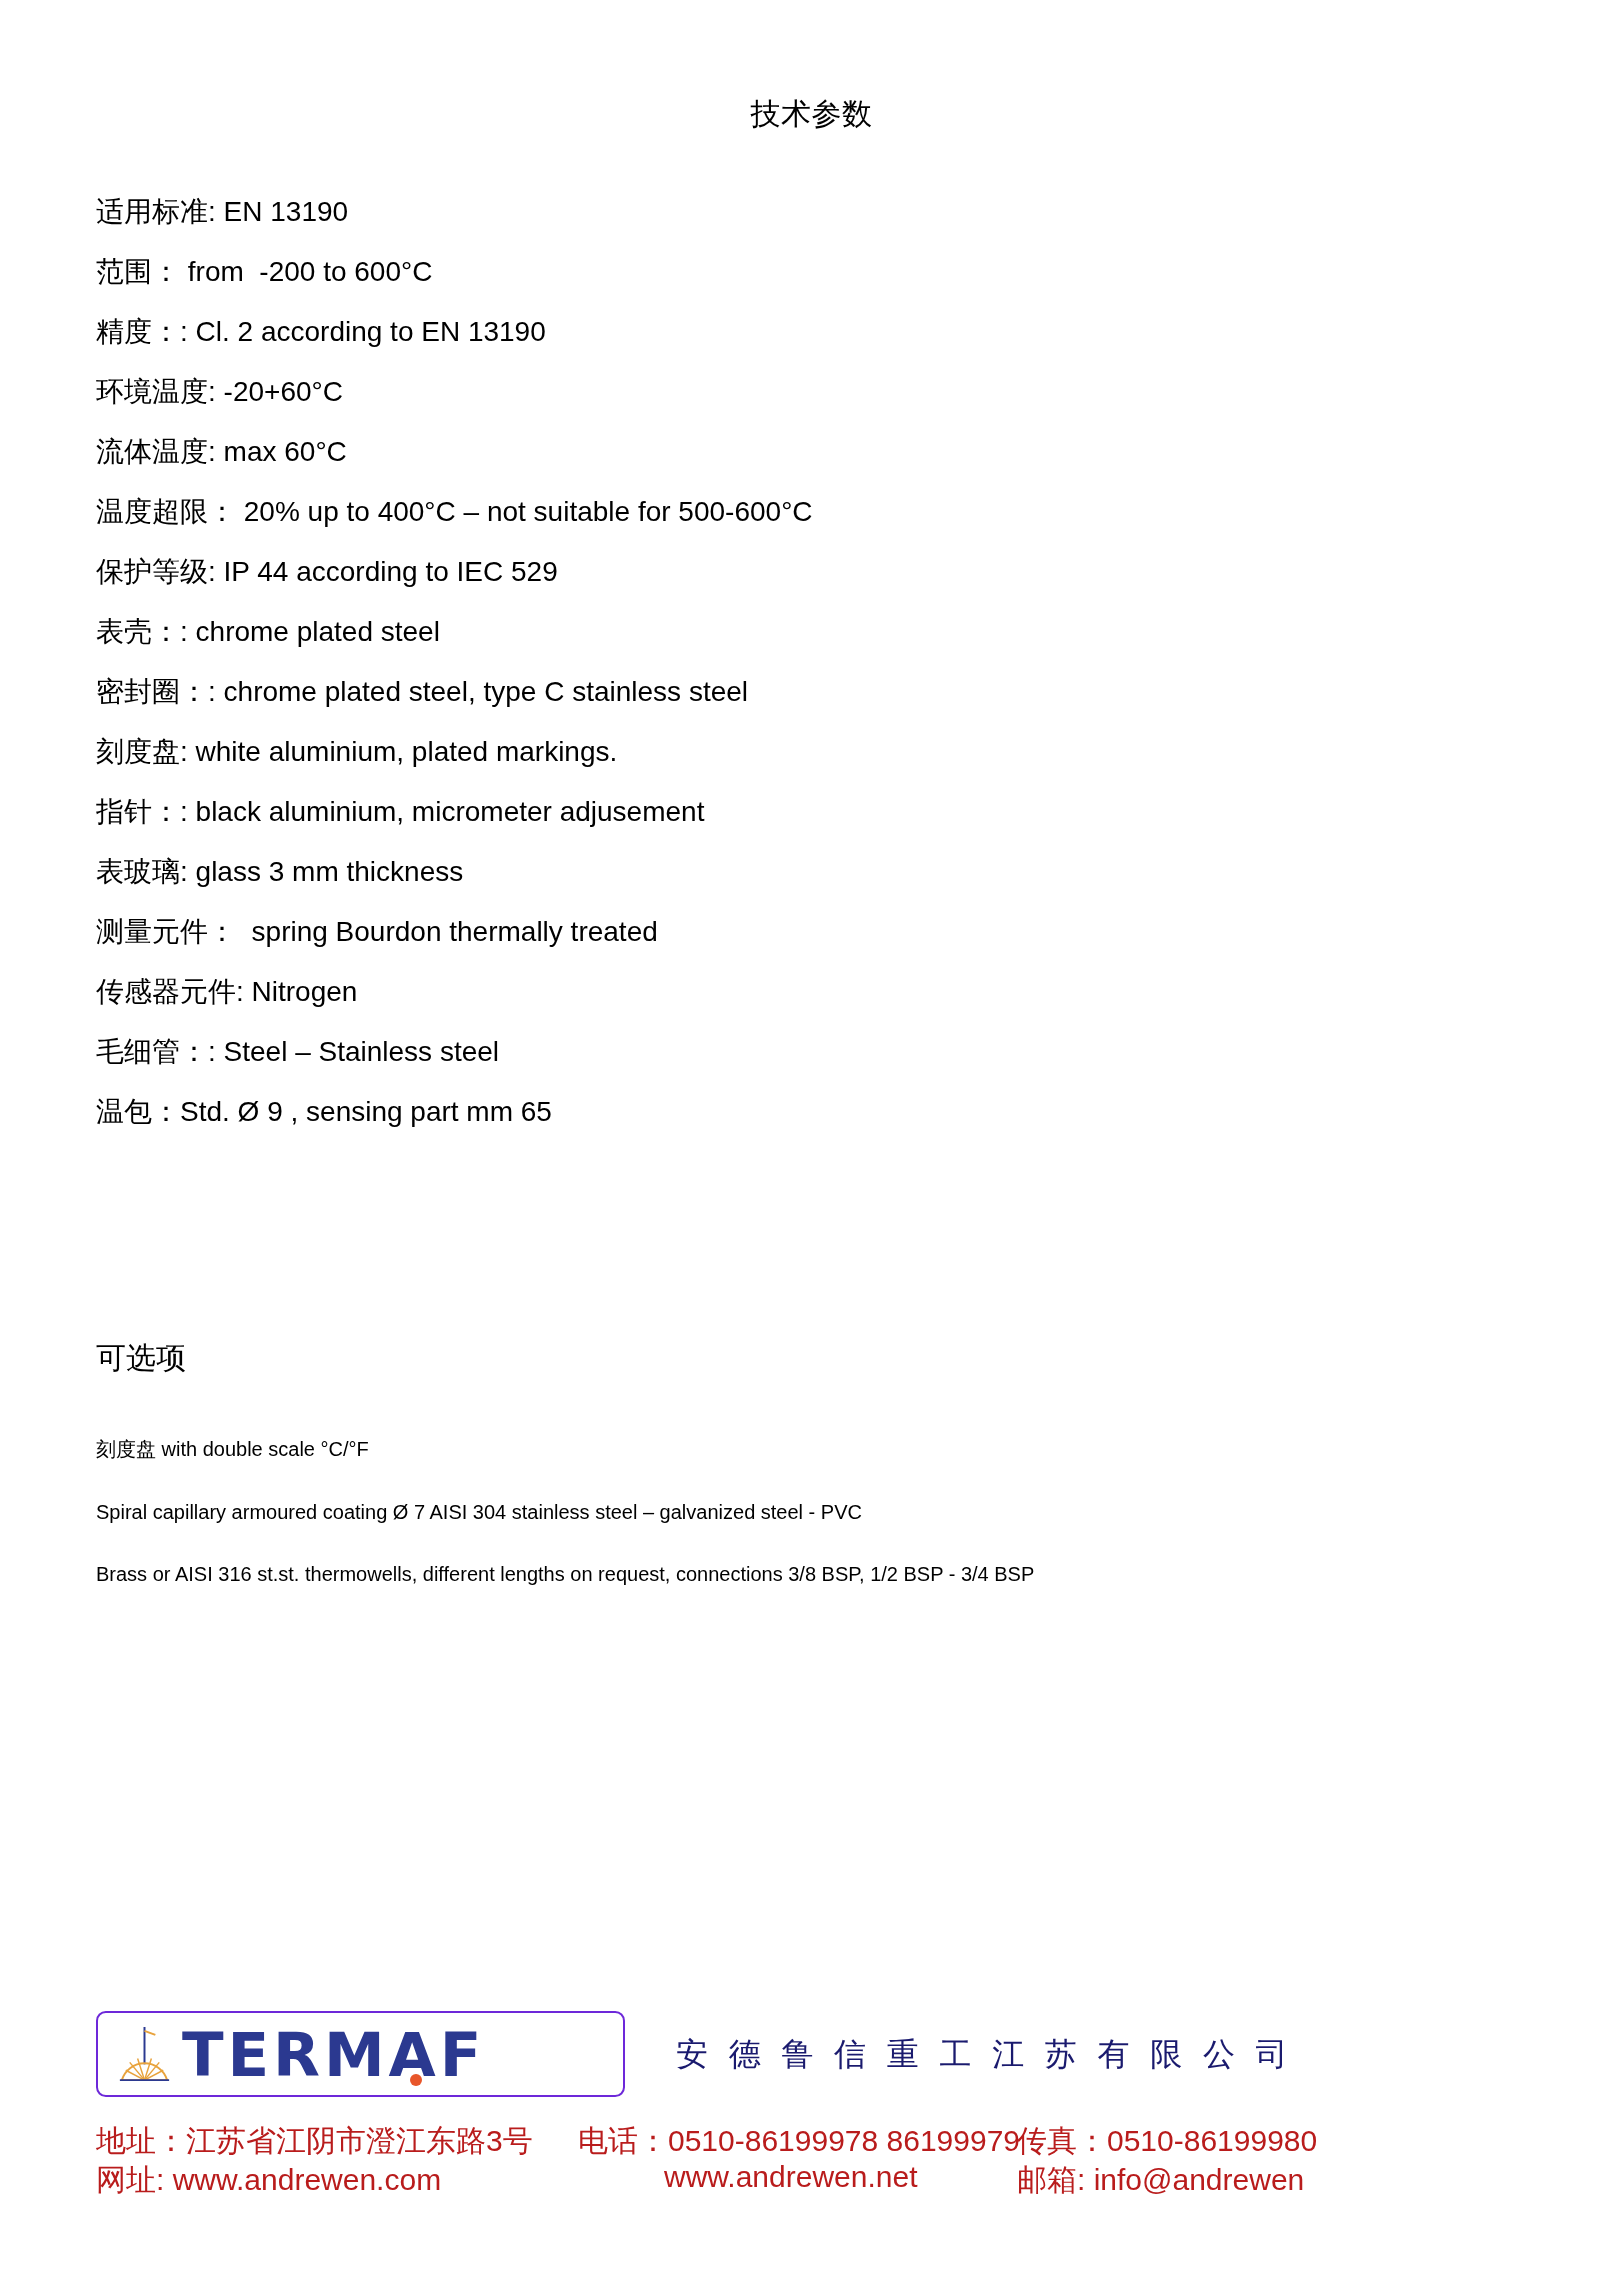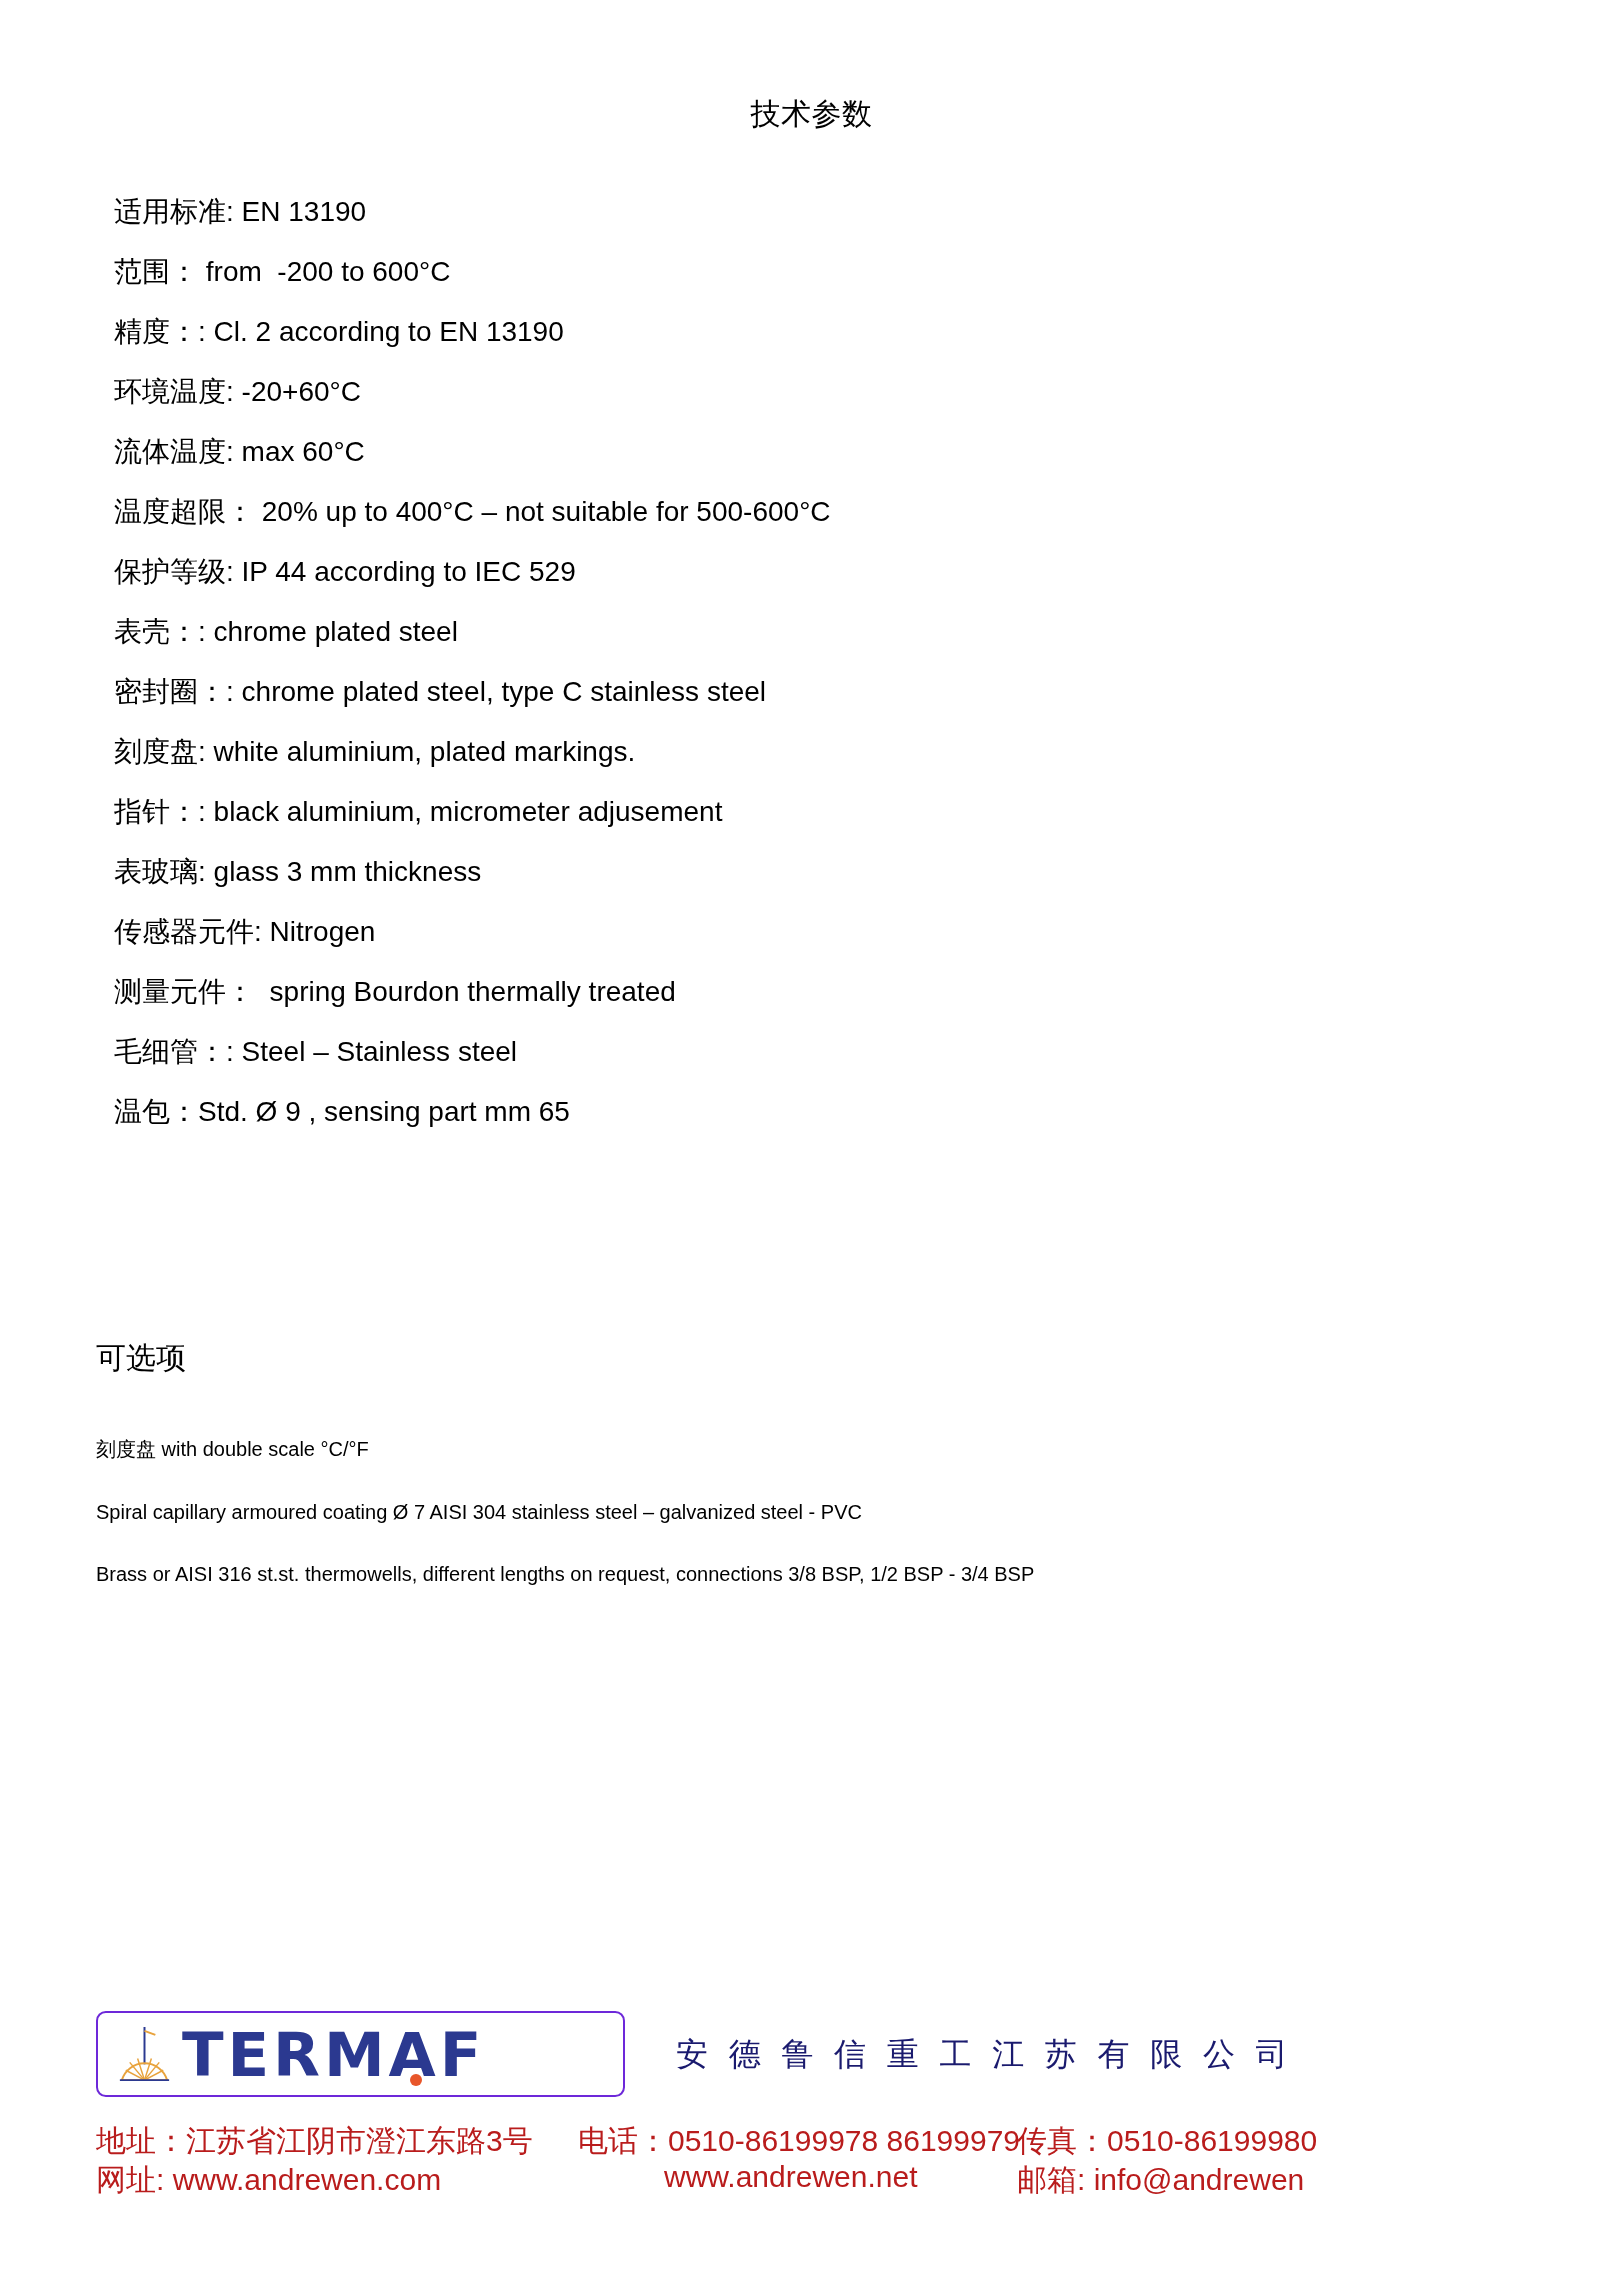--- a/index.html
+++ b/index.html
@@ -37,21 +37,20 @@
     line-height: 1.3;
     text-align: center;
   }
   .spec-list {
     margin-top: 49px;
   }
   .spec-line {
     font-size: 28px;
     line-height: 60px;
     white-space: pre;
-    margin-left: 18px;
   }
   .spec-line .lbl {
     font-size: 28px;
   }
   .spec-line .val {
     font-size: 28px;
   }
   .options-block {
     margin-top: 196px;
   }
@@ -161,22 +160,22 @@
       <div class="spec-line"><span class="lbl">精度：</span><span class="val">: Cl. 2 according to EN 13190</span></div>
       <div class="spec-line"><span class="lbl">环境温度:</span><span class="val"> -20+60°C</span></div>
       <div class="spec-line"><span class="lbl">流体温度:</span><span class="val"> max 60°C</span></div>
       <div class="spec-line"><span class="lbl">温度超限：</span><span class="val"> 20% up to 400°C – not suitable for 500-600°C</span></div>
       <div class="spec-line"><span class="lbl">保护等级:</span><span class="val"> IP 44 according to IEC 529</span></div>
       <div class="spec-line"><span class="lbl">表壳：</span><span class="val">: chrome plated steel</span></div>
       <div class="spec-line"><span class="lbl">密封圈：</span><span class="val">: chrome plated steel, type C stainless steel</span></div>
       <div class="spec-line"><span class="lbl">刻度盘:</span><span class="val"> white aluminium, plated markings.</span></div>
       <div class="spec-line"><span class="lbl">指针：</span><span class="val">: black aluminium, micrometer adjusement</span></div>
       <div class="spec-line"><span class="lbl">表玻璃:</span><span class="val"> glass 3 mm thickness</span></div>
+      <div class="spec-line"><span class="lbl">测量元件：</span><span class="val">  spring Bourdon thermally treated</span></div>
       <div class="spec-line"><span class="lbl">传感器元件:</span><span class="val"> Nitrogen</span></div>
-      <div class="spec-line"><span class="lbl">测量元件：</span><span class="val">  spring Bourdon thermally treated</span></div>
       <div class="spec-line"><span class="lbl">毛细管：</span><span class="val">: Steel – Stainless steel</span></div>
       <div class="spec-line"><span class="lbl">温包：</span><span class="val">Std. Ø 9 , sensing part mm 65</span></div>
     </div>
 
     <div class="options-block">
       <h1 class="options-title">可选项</h1>
       <div class="options-items">
         <div class="opt-line">刻度盘 with double scale °C/°F</div>
         <div class="opt-line">Spiral capillary armoured coating Ø 7 AISI 304 stainless steel – galvanized steel - PVC</div>
         <div class="opt-line">Brass or  AISI 316 st.st. thermowells, different lengths on request, connections  3/8 BSP, 1/2 BSP - 3/4 BSP</div>

